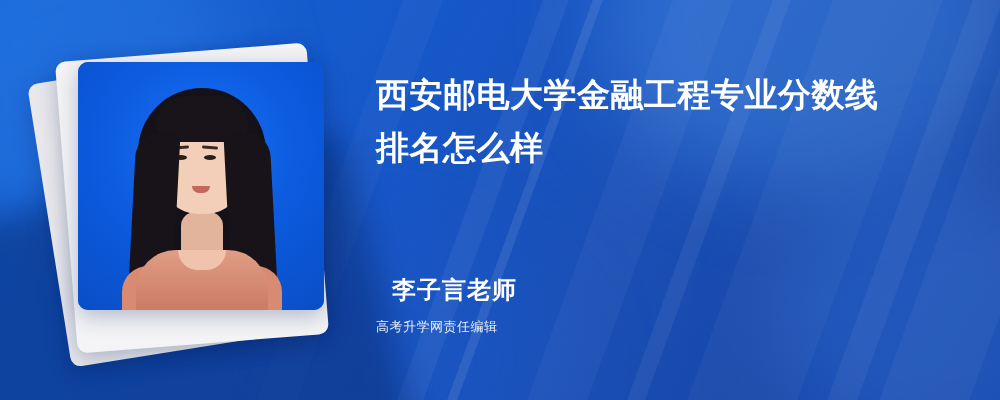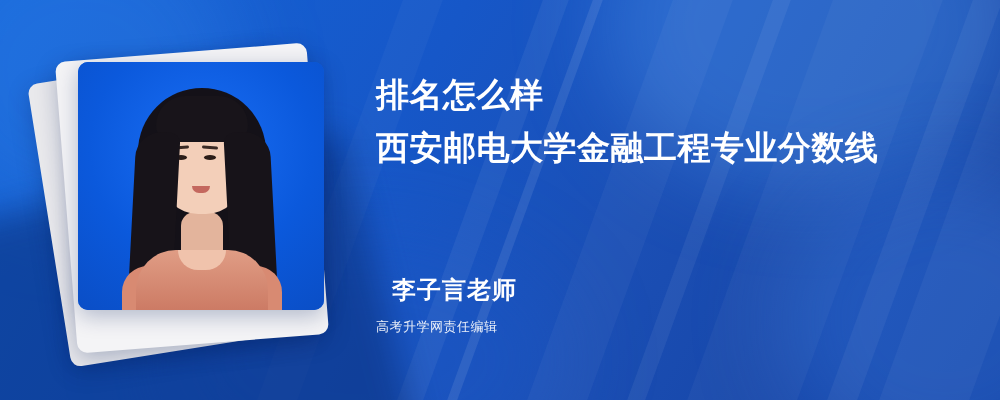--- a/index.html
+++ b/index.html
@@ -234,20 +234,20 @@
       <div class="p-hair-right"></div>
       <div class="p-shoulder-l"></div>
       <div class="p-shoulder-r"></div>
       <div class="p-body"></div>
       <div class="p-collar"></div>
     </div>
   </div>
 
   <div class="text-col">
     <div class="headline">
+      <div>西安邮电大学金融工程专业分数线</div>
       <div>排名怎么样</div>
-      <div>西安邮电大学金融工程专业分数线</div>
     </div>
     <div class="author">李子言老师</div>
     <div class="subtitle">高考升学网责任编辑</div>
   </div>
 
 </div>
 
 </body></html>

